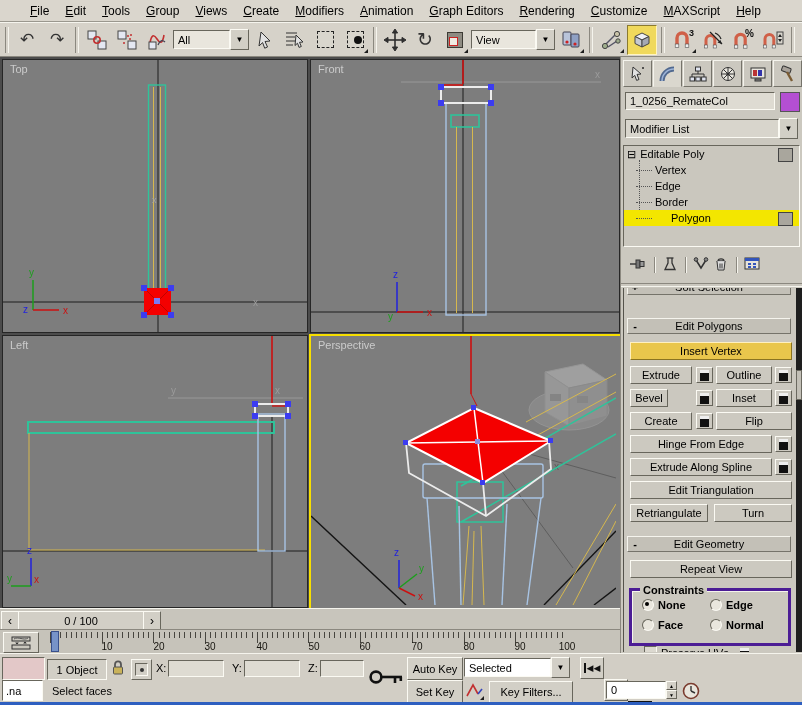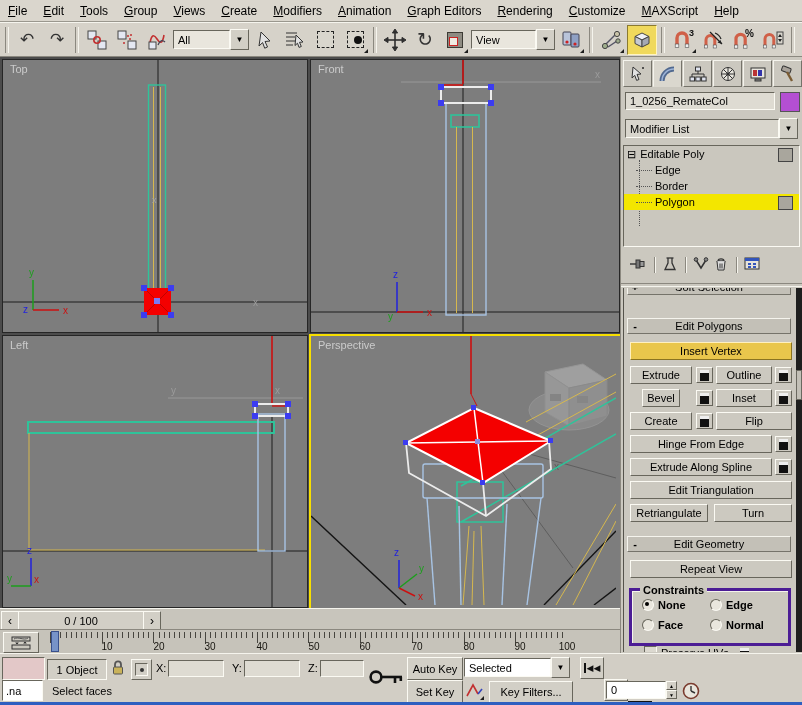--- a/index.html
+++ b/index.html
@@ -4,21 +4,21 @@
 <style>
   html,body{margin:0;padding:0;background:#888;}
   #root{position:relative;width:802px;height:705px;background:#d6d2c9;
         font-family:"Liberation Sans",sans-serif;font-size:11px;color:#000;overflow:hidden;}
   .abs{position:absolute;}
   .raised{background:#d2cfc6;border:1px solid;border-color:#fbfaf3 #68665c #68665c #fbfaf3;}
   .sunken{background:#d2cfc6;border:1px solid;border-color:#68665c #fbfaf3 #fbfaf3 #68665c;}
   .btn{display:flex;align-items:center;justify-content:center;white-space:nowrap;cursor:default;}
   
   .menubar{left:0;top:0;width:802px;height:22px;background:#dad6cd;border-bottom:1px solid #9a978e;
-           display:flex;align-items:center;padding-left:0;box-sizing:border-box;}
+           display:flex;align-items:center;padding-left:22px;box-sizing:border-box;}
   .menu-item{padding:2px 8px;font-size:12px;}
   .menu-item::first-letter{text-decoration:underline;}
   
   .toolbar{left:0;top:22px;width:802px;height:35px;background:#d6d2c9;border-top:1px solid #f5f4ed;
            border-bottom:1px solid #8b887f;display:flex;align-items:center;padding-left:3px;box-sizing:border-box;gap:2px;}
   .tb{width:28px;height:28px;position:relative;display:flex;align-items:center;justify-content:center;}
   .tb svg{display:block;}
   .tsep{width:2px;height:26px;border-left:1px solid #8b887f;border-right:1px solid #f5f4ed;margin:0 2px;}
   .glyph{font-size:17px;line-height:1;color:#333;}
   .combo{height:21px;display:flex;align-items:center;}
@@ -43,21 +43,21 @@
   .swatch{position:absolute;left:159px;top:35px;width:18px;height:18px;border:1px solid #555;}
   .modlist{position:absolute;left:4px;top:61px;width:173px;height:21px;}
   .stack{position:absolute;left:2px;top:88px;width:177px;height:102px;background:#cac7be;
          border:1px solid;border-color:#68665c #fbfaf3 #fbfaf3 #68665c;box-sizing:border-box;}
   .srow{height:16px;display:flex;align-items:center;position:relative;}
   .srow .lbl{font-size:11px;}
   .collapsebox{font-size:11px;margin:0 4px 0 3px;line-height:1;}
   .twig{width:16px;margin-left:12px;border-top:1px dotted #555;height:0;margin-right:3px;}
   .treeline{position:absolute;left:15px;top:14px;height:66px;border-left:1px dotted #555;width:0;}
   .graybox{position:absolute;right:6px;top:2px;width:13px;height:12px;background:#a9a69d;border:1px solid #444;}
-  .sel-yellow{background:#f3e600;}
+  .sel-yellow{background:#f3e600;gap:16px;}
   .stools{position:absolute;left:2px;top:196px;width:177px;height:24px;display:flex;align-items:center;gap:4px;padding-left:6px;box-sizing:border-box;}
   .ssep{width:1px;height:16px;background:#8b887f;margin:0 3px;box-shadow:1px 0 0 #f5f4ed;}
   .pdivider{position:absolute;left:0;top:226px;width:182px;height:2px;border-top:1px solid #8b887f;border-bottom:1px solid #f5f4ed;}
   .rollwrap{position:absolute;left:2px;top:231px;width:173px;height:364px;overflow:hidden;border-left:1px solid #55534b;}
   .roh{position:absolute;left:3px;width:164px;height:16px;background:#c3c0b7;
        border:1px solid;border-color:#f5f4ed #75736a #75736a #f5f4ed;display:flex;align-items:center;box-sizing:border-box;}
   .roh .minus{width:14px;text-align:center;font-weight:bold;}
   .roh .rtitle{flex:1;text-align:center;margin-right:14px;}
   .pbtn{position:absolute;height:18px;background:#ccc9c0;border:1px solid;border-color:#fbfaf3 #68665c #68665c #fbfaf3;
         display:flex;align-items:center;justify-content:center;font-size:11px;box-sizing:border-box;}
@@ -490,20 +490,24 @@
 
     <div class="stack">
       <div class="treeline"></div>
       <div class="srow">
         <span class="collapsebox">⊟</span>
         <span class="lbl">Editable Poly</span>
         <span class="graybox"></span>
       </div>
       <div class="srow">
         <span class="twig"></span>
+        <span class="lbl">Vertex</span>
+      </div>
+      <div class="srow">
+        <span class="twig"></span>
         <span class="lbl">Edge</span>
       </div>
       <div class="srow">
         <span class="twig"></span>
         <span class="lbl">Border</span>
       </div>
       <div class="srow sel-yellow">
         <span class="twig"></span>
         <span class="lbl">Polygon</span>
         <span class="graybox"></span>
@@ -579,21 +583,21 @@
       <div class="sbox" style="left:72px;top:79px">
           <span class="sboxin"></span>
         </div>
       <div class="pbtn" style="left:92px;top:78px;width:56px">
           <span>Outline</span>
         </div>
       <div class="sbox" style="left:151px;top:79px">
           <span class="sboxin"></span>
         </div>
 
-      <div class="pbtn" style="left:18px;top:101px;width:38px">
+      <div class="pbtn" style="left:6px;top:101px;width:38px">
           <span>Bevel</span>
         </div>
       <div class="sbox" style="left:72px;top:102px">
           <span class="sboxin"></span>
         </div>
       <div class="pbtn" style="left:92px;top:101px;width:56px">
           <span>Inset</span>
         </div>
       <div class="sbox" style="left:151px;top:102px">
           <span class="sboxin"></span>

